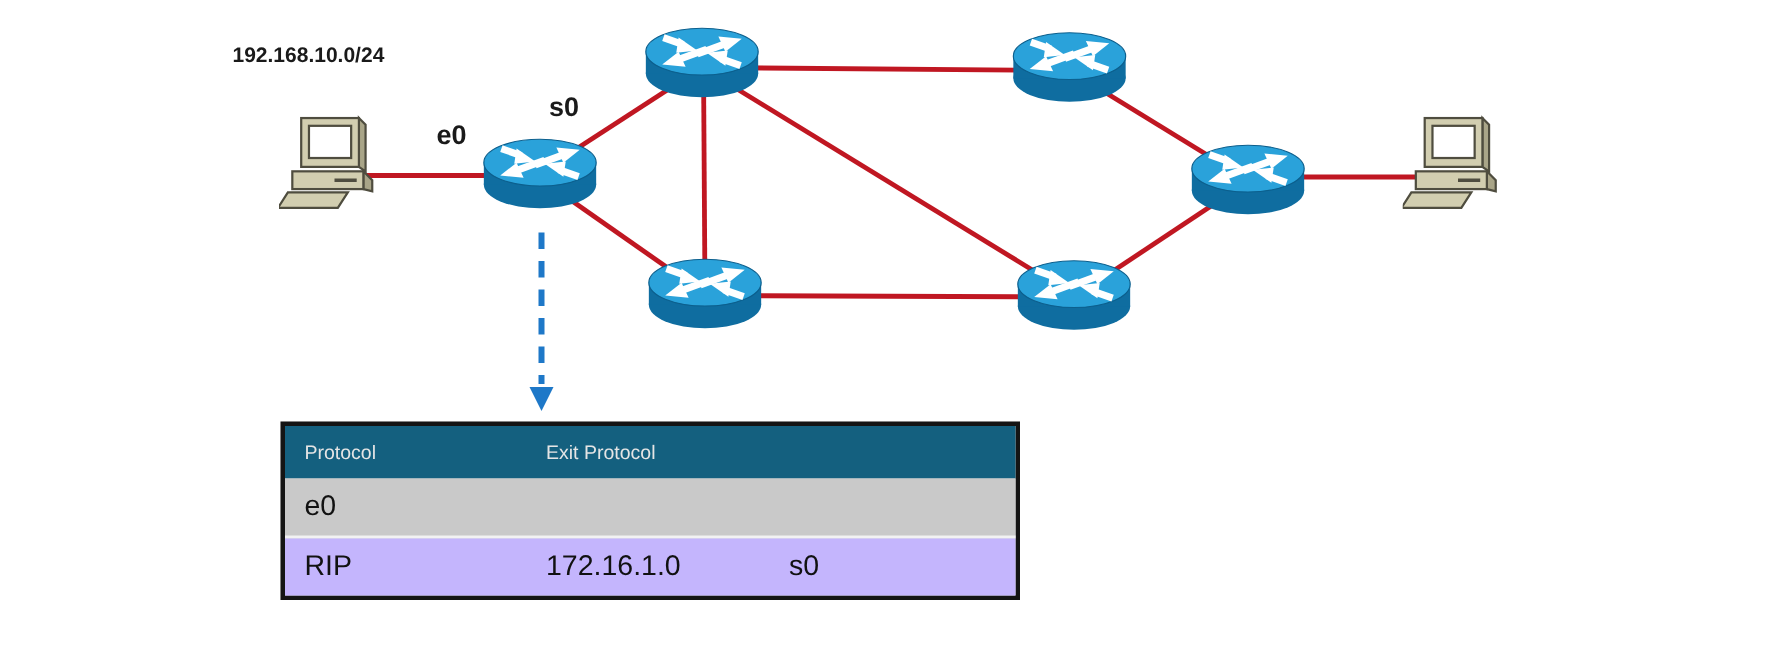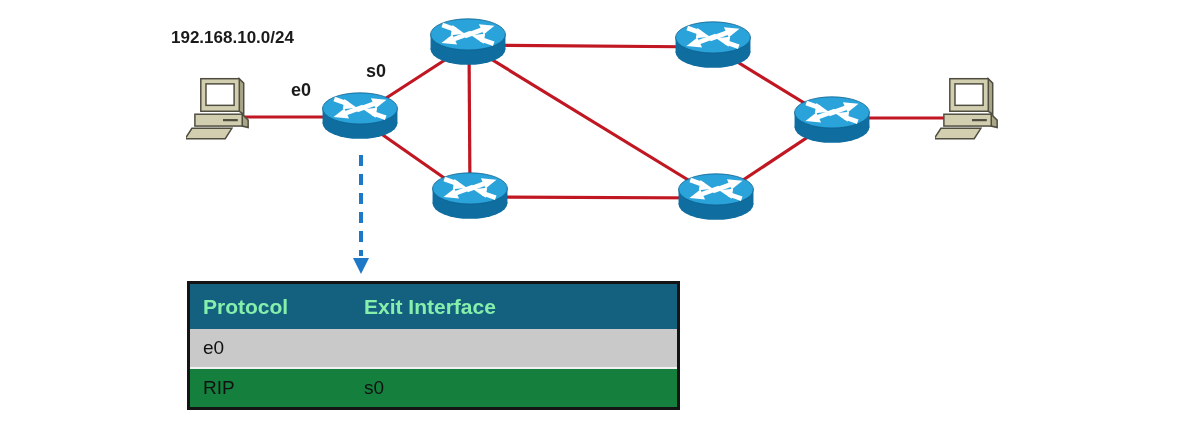--- a/index.html
+++ b/index.html
@@ -1,31 +1,31 @@
 <!DOCTYPE html>
 <html><head>
 <meta charset="utf-8">
 <style>
   html,body{margin:0;padding:0;background:#ffffff;}
   body{font-family:"Liberation Sans","DejaVu Sans",sans-serif;}
   #canvas{position:relative;width:1189px;height:439px;background:#ffffff;overflow:hidden;}
   .layer{position:absolute;left:0;top:0;}
   .node{position:absolute;}
   .lbl{position:absolute;color:#1a1a1a;font-weight:bold;white-space:nowrap;}
-  .net-lbl{font-size:17px;margin-left:16px;}
+  .net-lbl{font-size:14px;}
   .if-lbl{font-size:18px;}
 
   
   .rt{position:absolute;left:187px;top:281px;width:493px;border:3px solid #141414;box-sizing:border-box;background:#e9e9e9;}
   .rt-row{display:grid;grid-template-columns:161px 162px 1fr;align-items:start;box-sizing:border-box;}
-  .rt-head{background:#14607f;color:#86efac;font-weight:bold;font-size:21px;line-height:1.25;padding:10px 4px 9px 13px;}
+  .rt-head{background:#14607f;color:#e5e5e5;font-weight:normal;font-size:13px;line-height:1.25;padding:10px 4px 9px 13px;}
   .rt-head .rt-cell{padding-right:10px;}
   .rt-body-row{font-size:19px;color:#111111;padding:8px 4px 8px 13px;}
   .row-0{background:#c9c9c9;border-bottom:2px solid #f2f2f2;}
-  .row-1{background:#15803d;}
+  .row-1{background:#c4b5fd;}
 </style>
 </head>
 <body>
 
 <div id="canvas">
 
   <svg width="0" height="0" style="position:absolute" aria-hidden="true">
     <defs>
       <symbol id="sym-router" viewBox="0 0 100 64">
         <ellipse cx="50" cy="40" rx="48" ry="20" fill="#0f6da0"></ellipse>
@@ -116,24 +116,25 @@
       </svg>
   </div>
 
   <div class="lbl net-lbl" style="left:155px;top:28px;">192.168.10.0/24</div>
   <div class="lbl if-lbl" style="left:291px;top:80px;">e0</div>
   <div class="lbl if-lbl" style="left:366px;top:61px;">s0</div>
 
   <div class="rt">
     <div class="rt-row rt-head">
       <div class="rt-cell">Protocol</div>
-      <div class="rt-cell">Exit Interface</div>
+      <div class="rt-cell">Exit Protocol</div>
     </div>
     <div class="rt-row rt-body-row row-0">
       <div class="rt-cell">e0</div>
     </div>
     <div class="rt-row rt-body-row row-1">
       <div class="rt-cell">RIP</div>
+      <div class="rt-cell">172.16.1.0</div>
       <div class="rt-cell">s0</div>
     </div>
   </div>
 
 </div>
 
 </body></html>

